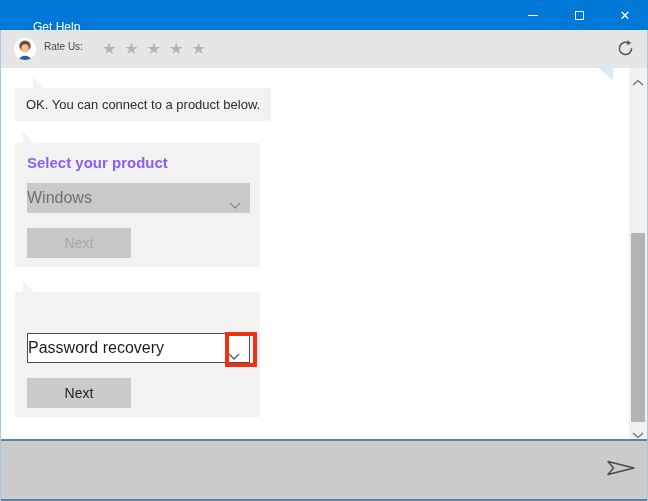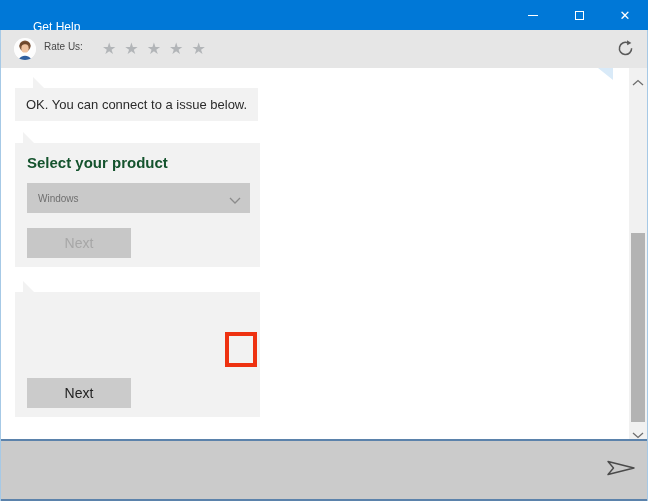--- a/index.html
+++ b/index.html
@@ -29,23 +29,23 @@
     clip-path:polygon(0 0,100% 0,100% 100%); }
   .btail { position:absolute; width:11px; height:11px; background:#f2f2f2; clip-path:polygon(0 0,100% 100%,0 100%); }
   .tail1 { left:32px; top:9px; }
   .tailP { left:22px; top:64px; }
   .tailI { left:22px; top:213px; }
   .bubble1 { position:absolute; left:14px; top:20px; height:33px; background:#f2f2f2;
     display:flex; align-items:center; padding:0 11px; font-size:13px; color:#2b2b2b; white-space:nowrap; }
   .card { position:absolute; left:14px; width:245px; background:#f2f2f2; }
   .cardP { top:75px; height:124px; }
   .cardI { top:224px; height:125px; }
-  .card-heading { position:absolute; left:12px; top:11px; font-size:15px; font-weight:bold; color:#14532d; white-space:nowrap; }
+  .card-heading { position:absolute; left:12px; top:11px; font-size:15px; font-weight:bold; color:#8b5cf6; white-space:nowrap; }
   .dd { position:absolute; left:12px; width:223px; height:30px; display:flex; align-items:center;
-    padding-left:11px; font-size:10px; }
+    font-size:16px; }
   .dd .chev { position:absolute; right:9px; top:12px; }
   .dd-disabled { top:40px; background:#c9c9c9; color:#6f6f6f; }
   .dd-disabled .chev { color:#8b8b8b; }
   .combo { top:41px; background:#fff; border:1px solid #4c4c4c; color:#1b1b1b; }
   .combo .chev { color:#555; }
   .btn { position:absolute; left:12px; width:104px; height:30px; display:flex; align-items:center;
     justify-content:center; font-size:14px; }
   .btnP { top:85px; background:#c7c7c7; color:#a7a7a7; }
   .btnI { top:86px; background:#cbcbcb; color:#232323; }
   .annotation { position:absolute; left:210px; top:40px; width:32px; height:35px; border:4px solid #ee3211; }
@@ -106,39 +106,47 @@
         <polygon points="10.0,0.3 14.4,2.9 10.2,5.3" fill="#5a5a5a"></polygon>
       </svg>
     </div>
   </div>
 
   <div class="content">
     <div class="corner-tail"></div>
 
     <div class="btail tail1"></div>
     <div class="bubble1">
-      <span>OK. You can connect to a issue below.</span>
+      <span>OK. You can connect to a product below.</span>
     </div>
 
     <div class="btail tailP"></div>
     <div class="card cardP">
       <div class="card-heading">Select your product</div>
       <div class="dd dd-disabled">
         <span>Windows</span>
         <span class="chev">
           <svg width="12" height="7" viewBox="0 0 12 7">
               <polyline points="1,1 6,6 11,1" fill="none" stroke="currentColor" stroke-width="1.3"></polyline>
             </svg>
         </span>
       </div>
       <div class="btn btnP">Next</div>
     </div>
 
     <div class="btail tailI"></div>
     <div class="card cardI">
+      <div class="dd combo">
+        <span>Password recovery</span>
+        <span class="chev">
+          <svg width="12" height="7" viewBox="0 0 12 7">
+              <polyline points="1,1 6,6 11,1" fill="none" stroke="currentColor" stroke-width="1.3"></polyline>
+            </svg>
+        </span>
+      </div>
       <div class="annotation"></div>
       <div class="btn btnI">Next</div>
     </div>
   </div>
 
   <div class="scrollbar">
     <div class="sb-btn sb-up">
       <svg width="12" height="8" viewBox="0 0 12 8">
           <polyline points="1,6 6,1.5 11,6" fill="none" stroke="currentColor" stroke-width="1.3"></polyline>
         </svg>

